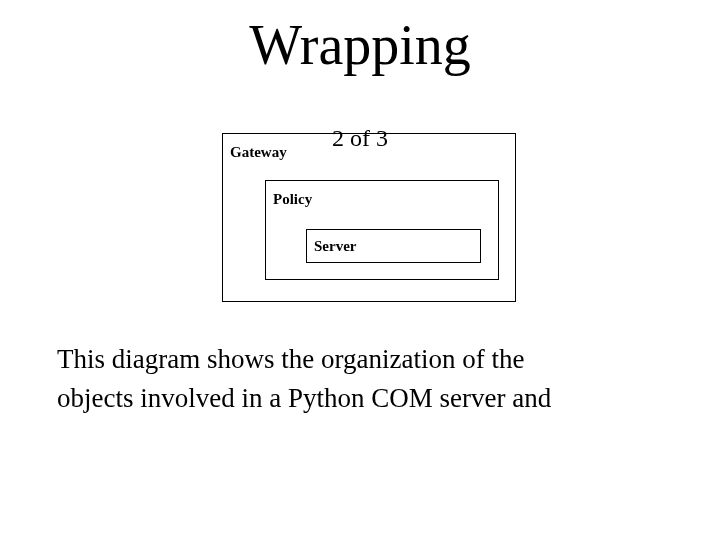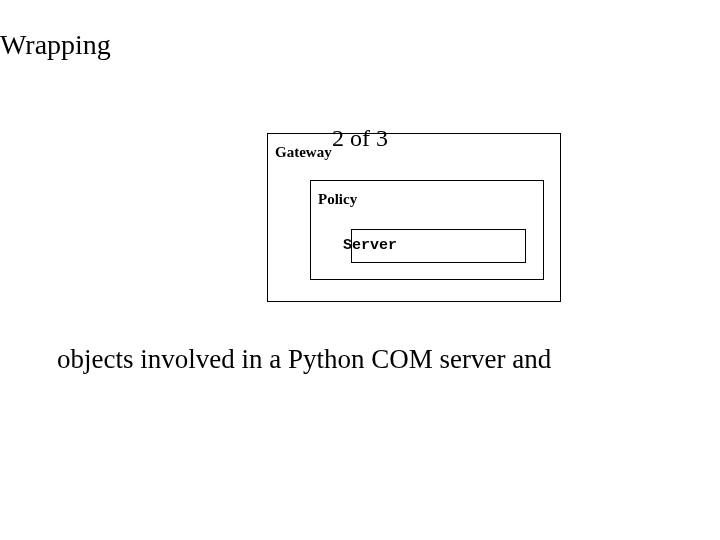--- a/index.html
+++ b/index.html
@@ -24,21 +24,22 @@
     height: 540px;
     background: #ffffff;
   }
 
   
   .title {
     position: absolute;
     left: 0;
     top: 22px;
     width: 720px;
-    font-size: 28px;
+    text-align: center;
+    font-size: 56px;
     line-height: 46px;
     font-weight: normal;
     letter-spacing: 0px;
   }
 
   .subtitle {
     position: absolute;
     left: 0;
     top: 76px;
     width: 720px;
@@ -49,21 +50,20 @@
     margin-top: 48px;
   }
 
   
   .diagram {
     position: absolute;
     left: 222px;
     top: 133px;
     width: 296px;
     height: 169px;
-    margin-left: 45px;
   }
 
   .box {
     position: absolute;
     box-sizing: border-box;
     border: 1px solid #000000;
     background: transparent;
   }
 
   .box-label {
@@ -100,23 +100,22 @@
   }
 
   
   .box-server {
     left: 84px;
     top: 96px;
     width: 175px;
     height: 34px;
   }
   .label-server {
-    left: 76px;
+    left: 92px;
     top: 104px;
-    font-family: Liberation Mono, monospace;
   }
 
   
   .body-text {
     position: absolute;
     left: 57px;
     top: 340px;
     width: 620px;
     font-size: 27px;
     line-height: 39px;
@@ -144,16 +143,17 @@
 
     <div class="box box-policy"></div>
     <div class="box-label label-policy">Policy</div>
 
     <div class="box box-server"></div>
     <div class="box-label label-server">Server</div>
 
   </div>
 
   <div class="body-text">
+    <span class="body-line">This diagram shows the organization of the</span>
     <span class="body-line">objects involved in a Python COM server and</span>
   </div>
 
 </div>
 
 </body></html>

